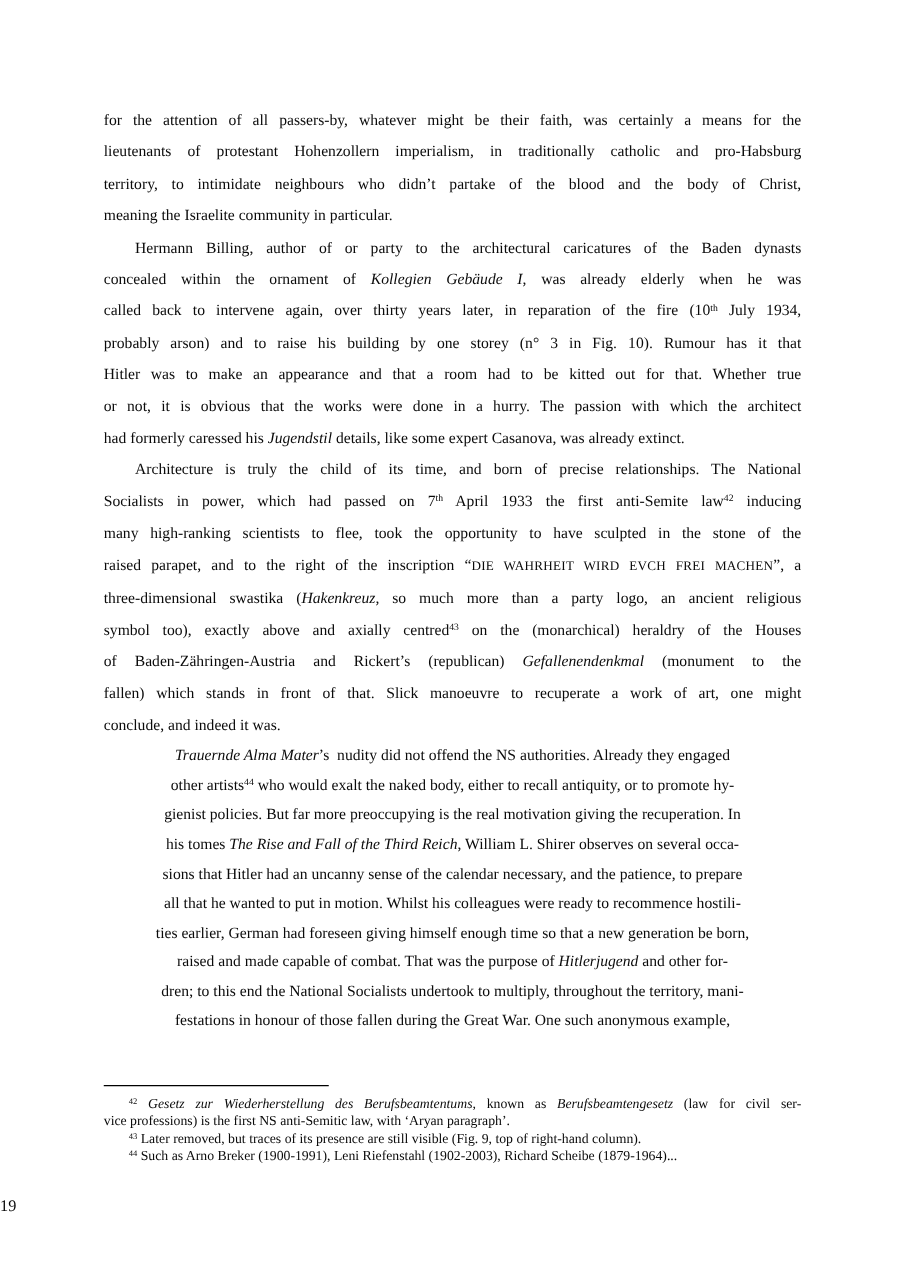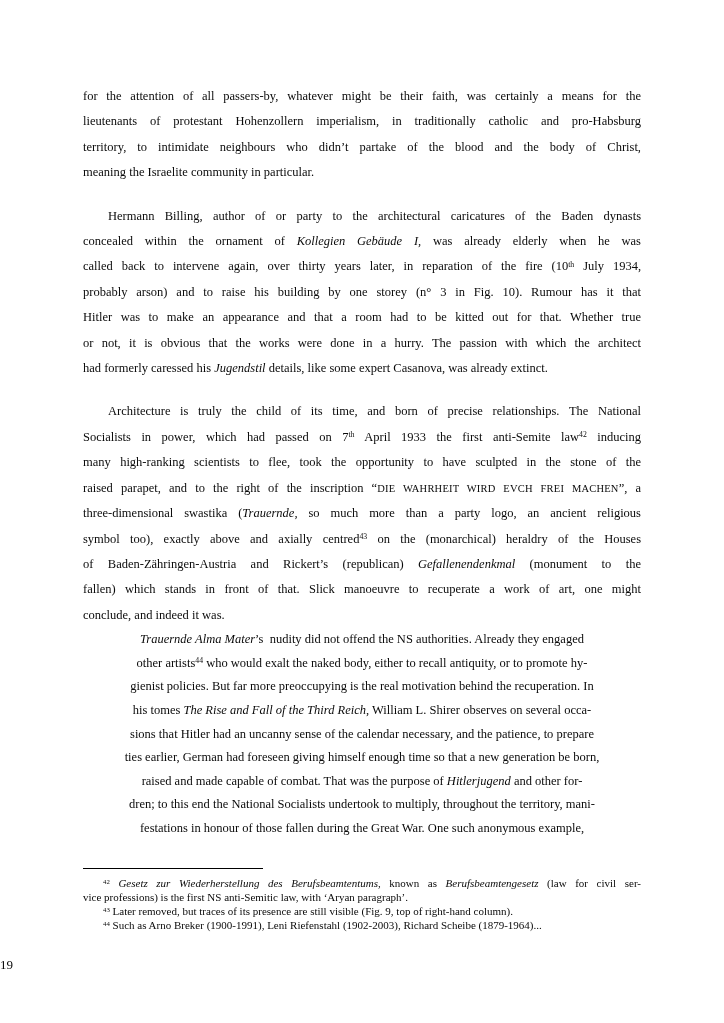--- a/index.html
+++ b/index.html
@@ -16,21 +16,21 @@
     position: absolute;
     left: 83px;
     right: 83px;
     top: 84px;
     font-size: 12.5px;
   }
   .para { margin: 0; }
   .para-justify .line { line-height: 25.4px; text-align: left; }
   .para-justify .line.jl { text-align: justify; text-align-last: justify; text-justify: inter-word; }
   .para-center .line { line-height: 23.6px; text-align: center; }
-  .line.fl-indent { padding-left: 25px; margin-top: 18px; }
+  .line.fl-indent { padding-left: 25px; }
   sup {
     font-size: 0.62em;
     line-height: 0;
     vertical-align: baseline;
     position: relative;
     top: -0.45em;
   }
   .sc { font-size: 0.84em; letter-spacing: 0.2px; }
   i { }
   .footnotes {
@@ -77,32 +77,33 @@
         <div class="line jl">probably arson) and to raise his building by one storey (n° 3 in Fig. 10). Rumour has it that</div>
         <div class="line jl">Hitler was to make an appearance and that a room had to be kitted out for that. Whether true</div>
         <div class="line jl">or not, it is obvious that the works were done in a hurry. The passion with which the architect</div>
         <div class="line">had formerly caressed his <i>Jugendstil</i> details, like some expert Casanova, was already extinct.</div>
       </div>
       <div class="para para-justify">
         <div class="line jl fl-indent">Architecture is truly the child of its time, and born of precise relationships. The National</div>
         <div class="line jl">Socialists in power, which had passed on 7<sup>th</sup> April 1933 the first anti-Semite law<sup>42</sup> inducing</div>
         <div class="line jl">many high-ranking scientists to flee, took the opportunity to have sculpted in the stone of the</div>
         <div class="line jl">raised parapet, and to the right of the inscription “<span class="sc">DIE WAHRHEIT WIRD EVCH FREI MACHEN</span>”, a</div>
-        <div class="line jl">three-dimensional swastika (<i>Trauernde,</i> so much more than a party logo, an ancient religious</div>
+        <div class="line jl">three-dimensional swastika (<i>Hakenkreuz,</i> so much more than a party logo, an ancient religious</div>
         <div class="line jl">symbol too), exactly above and axially centred<sup>43</sup> on the (monarchical) heraldry of the Houses</div>
         <div class="line jl">of Baden-Zähringen-Austria and Rickert’s (republican) <i>Gefallenendenkmal</i> (monument to the</div>
         <div class="line jl">fallen) which stands in front of that. Slick manoeuvre to recuperate a work of art, one might</div>
         <div class="line">conclude, and indeed it was.</div>
       </div>
       <div class="para para-center">
         <div class="line"><i>Trauernde Alma Mater</i>’s&nbsp; nudity did not offend the NS authorities. Already they engaged</div>
         <div class="line">other artists<sup>44</sup> who would exalt the naked body, either to recall antiquity, or to promote hy-</div>
-        <div class="line">gienist policies. But far more preoccupying is the real motivation behind the recuperation. In</div>
+        <div class="line">gienist policies. But far more preoccupying is the real motivation giving the recuperation. In</div>
         <div class="line">his tomes <i>The Rise and Fall of the Third Reich</i>, William L. Shirer observes on several occa-</div>
         <div class="line">sions that Hitler had an uncanny sense of the calendar necessary, and the patience, to prepare</div>
+        <div class="line">all that he wanted to put in motion. Whilst his colleagues were ready to recommence hostili-</div>
         <div class="line">ties earlier, German had foreseen giving himself enough time so that a new generation be born,</div>
         <div class="line">raised and made capable of combat. That was the purpose of <i>Hitlerjugend</i> and other for-</div>
         <div class="line">dren; to this end the National Socialists undertook to multiply, throughout the territory, mani-</div>
         <div class="line">festations in honour of those fallen during the Great War. One such anonymous example,</div>
       </div>
     </div>
   <div class="footnotes">
     <div class="fnrule"></div>
     <div>
         <div class="footnote">

